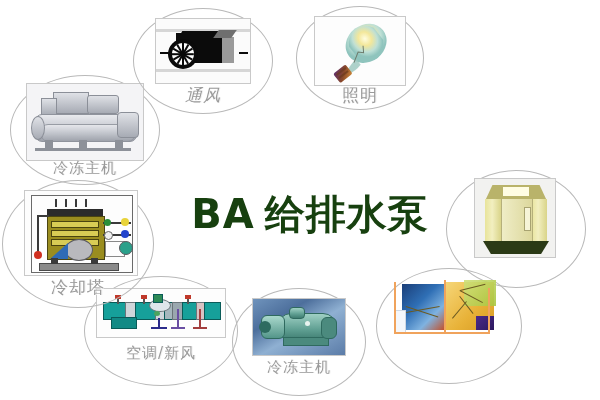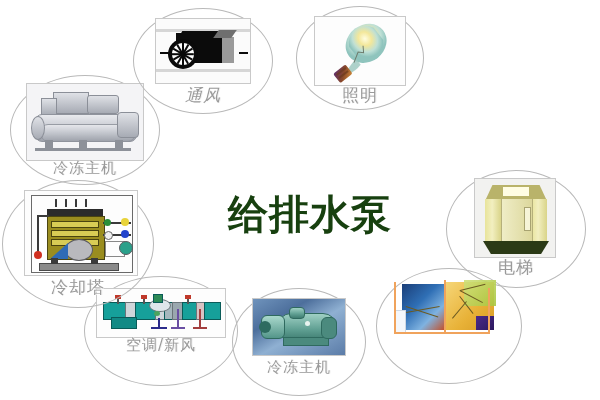--- a/index.html
+++ b/index.html
@@ -216,21 +216,20 @@
       <div class="art">
         <div class="eceil" style="left:10px;top:6px;width:62px;height:16px;clip-path:polygon(12% 0,88% 0,100% 100%,0 100%);"></div>
         <div class="elight" style="left:28px;top:8px;width:26px;height:9px;"></div>
         <div class="ewall" style="left:10px;top:20px;width:16px;height:44px;"></div>
         <div class="ewall" style="left:56px;top:20px;width:16px;height:44px;"></div>
         <div class="edoor" style="left:26px;top:20px;width:30px;height:46px;"></div>
         <div class="epanel" style="left:49px;top:28px;width:5px;height:22px;"></div>
         <div class="efloor" style="left:8px;top:62px;width:66px;height:13px;clip-path:polygon(0 0,100% 0,88% 100%,12% 100%);"></div>
       </div>
     </div>
-    <div class="label" style="top:86px;font-size:17px;">电梯</div>
   </div>
 
   <div class="node" style="left:376px;top:268px;width:146px;height:116px;">
     <div class="ellipse"></div>
     <div class="pic sub-bg" style="left:16px;top:10px;width:112px;height:66px;border:none;background:transparent;">
       <div class="art">
         <div class="s-blue" style="left:10px;top:6px;width:44px;height:46px;"></div>
         <div class="s-yellow" style="left:52px;top:4px;width:50px;height:48px;"></div>
         <div class="s-green" style="left:72px;top:2px;width:32px;height:26px;"></div>
         <div class="s-purple" style="left:84px;top:38px;width:18px;height:14px;"></div>
@@ -290,21 +289,21 @@
         <div class="ahu-val" style="left:88px;top:6px;width:6px;height:4px;"></div>
         <div class="ahu-stem" style="left:90px;top:10px;width:2px;height:5px;"></div>
         <div class="ahu-stem" style="left:61px;top:29px;width:2px;height:10px;background:#2b2b8b;"></div>
         <div class="ahu-stem" style="left:54px;top:38px;width:16px;height:2px;background:#2b2b8b;"></div>
         <div class="ahu-stem" style="left:80px;top:20px;width:2px;height:18px;background:#6a4ea3;"></div>
         <div class="ahu-stem" style="left:74px;top:38px;width:14px;height:2px;background:#6a4ea3;"></div>
         <div class="ahu-stem" style="left:102px;top:20px;width:2px;height:18px;background:#a33f3f;"></div>
         <div class="ahu-stem" style="left:96px;top:38px;width:14px;height:2px;background:#a33f3f;"></div>
       </div>
     </div>
-    <div class="label" style="top:60px;">空调/新风</div>
+    <div class="label" style="top:68px;">空调/新风</div>
   </div>
 
   <div class="node" style="left:2px;top:180px;width:152px;height:128px;">
     <div class="ellipse"></div>
     <div class="pic ct-bg" style="left:22px;top:10px;width:114px;height:86px;">
       <div class="art">
         <div class="ct-frame" style="left:6px;top:4px;width:100px;height:76px;"></div>
         <div class="ct-top" style="left:22px;top:18px;width:56px;height:7px;"></div>
         <div class="ct-body" style="left:22px;top:25px;width:56px;height:42px;"></div>
         <div class="ct-coil" style="left:26px;top:30px;width:46px;height:5px;"></div>
@@ -329,16 +328,17 @@
         <div class="ct-pipe" style="left:30px;top:8px;width:2px;height:8px;"></div>
         <div class="ct-pipe" style="left:40px;top:8px;width:2px;height:8px;"></div>
         <div class="ct-pipe" style="left:50px;top:8px;width:2px;height:8px;"></div>
         <div class="ct-pipe" style="left:60px;top:8px;width:2px;height:8px;"></div>
       </div>
     </div>
     <div class="label" style="top:96px;font-size:17px;">冷却塔</div>
   </div>
 
   <div id="title">
+    <span class="ba">BA</span>
       <span>给排水泵</span>
   </div>
 
 </div>
 
 </body></html>

